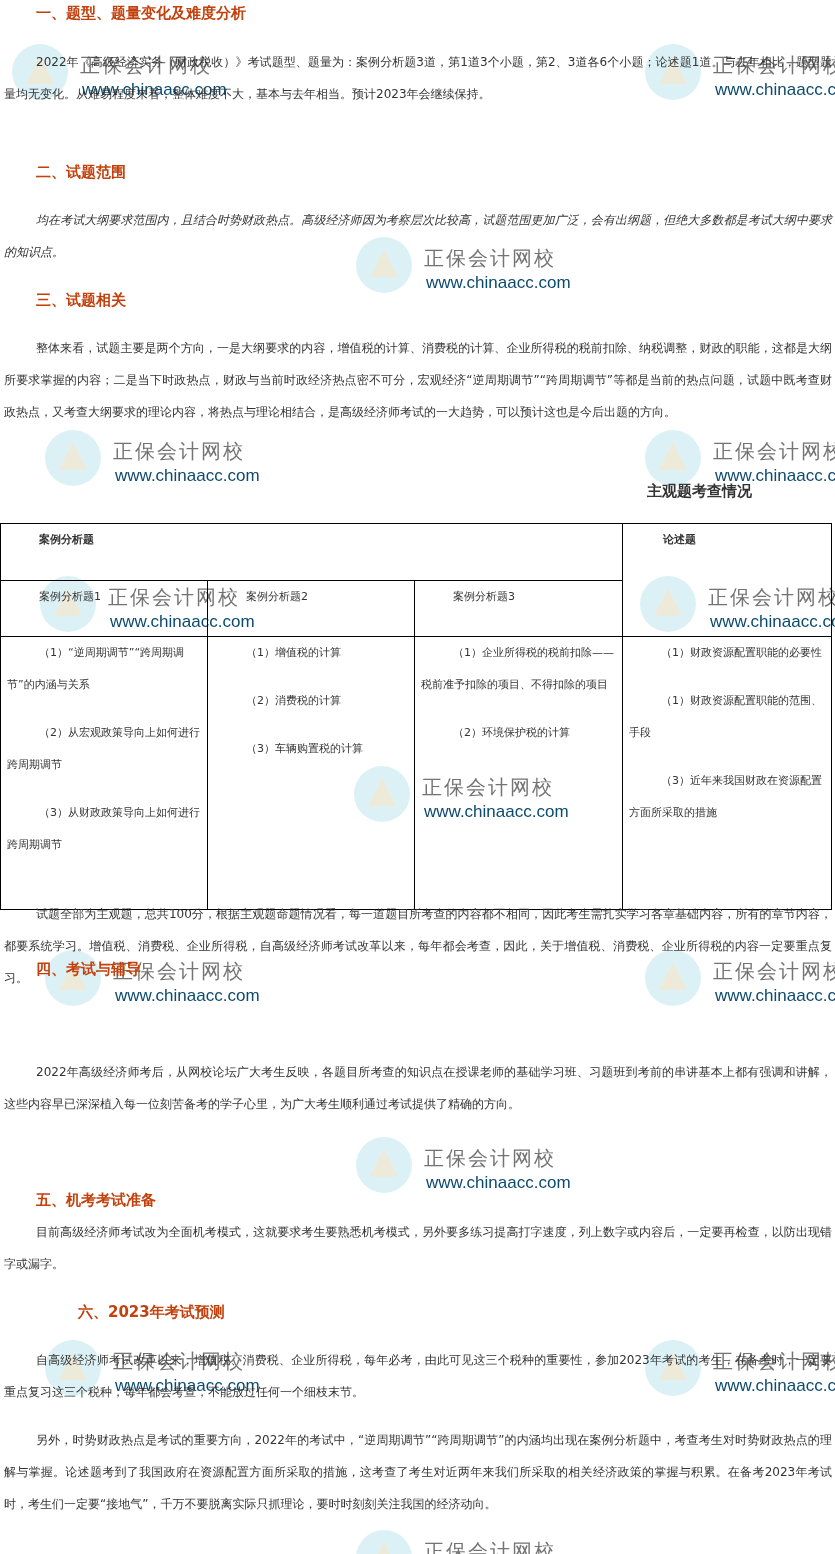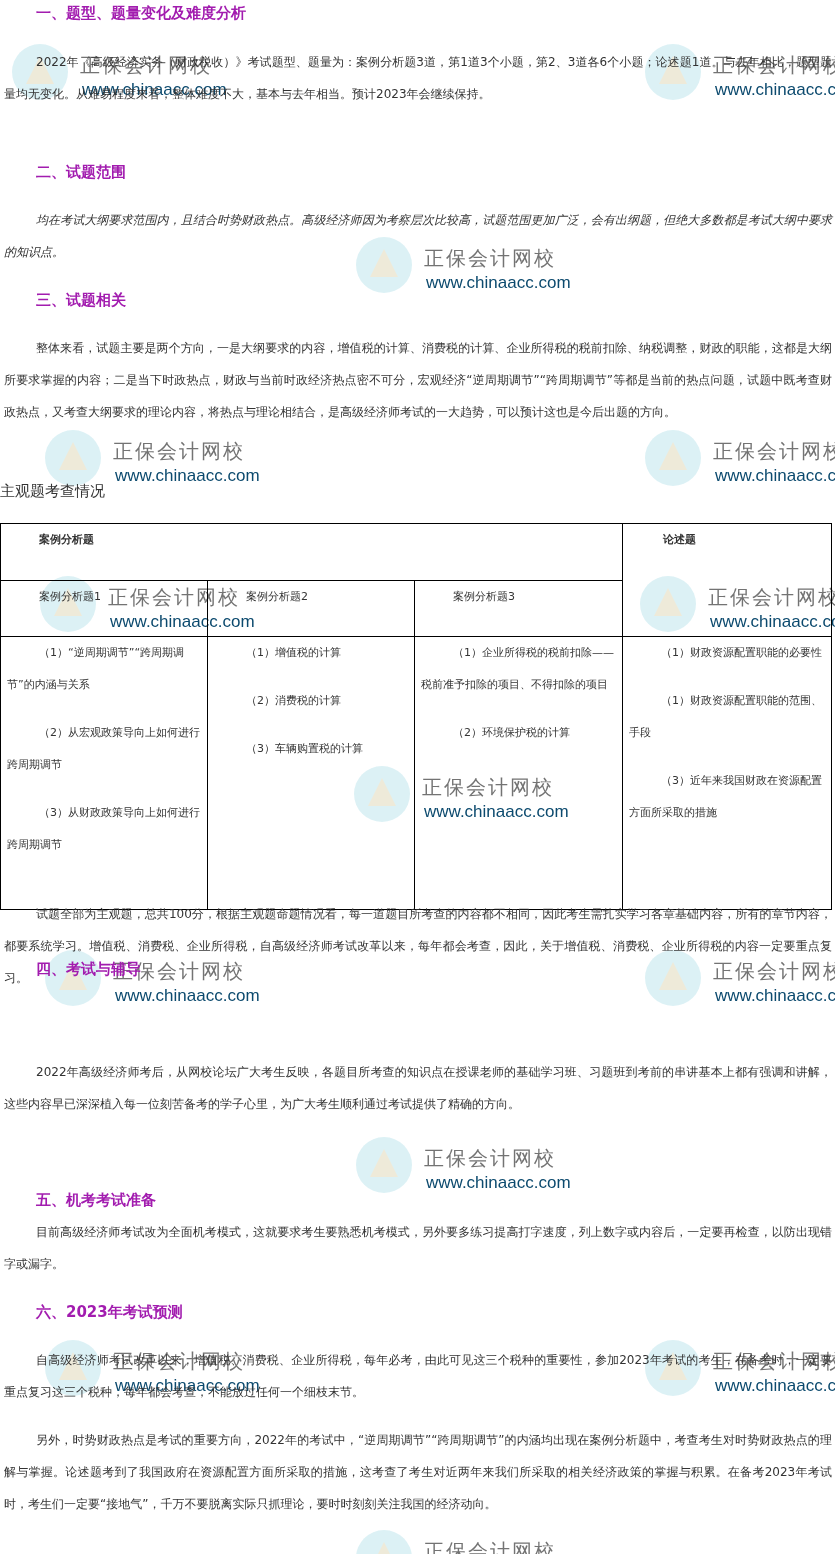--- a/index.html
+++ b/index.html
@@ -2,23 +2,23 @@
 <html><head>
 <meta charset="utf-8">
 <style>
   html, body { margin: 0; padding: 0; background: #ffffff; }
   body {
     width: 835px; height: 1554px; position: relative; overflow: hidden;
     font-family: "DejaVu Sans", "Liberation Sans", sans-serif;
     color: #333333; font-size: 15px;
   }
   .doc { position: absolute; left: 0; top: 0; width: 835px; }
-  .h { position: absolute; left: 36px; font-weight: bold; font-size: 15px; color: #a21caf; line-height: 20px; white-space: nowrap; }
+  .h { position: absolute; left: 36px; font-weight: bold; font-size: 15px; color: #c2410c; line-height: 20px; white-space: nowrap; }
   .p { position: absolute; left: 4px; width: 828px; font-size: 12px; line-height: 32px; text-indent: 32px; text-align: justify; color: #333; }
-  .caption { position: absolute; left: 0; width: 752px; text-align: left; top: 482px; font-weight: normal; font-size: 15px; color: #333; }
+  .caption { position: absolute; left: 0; width: 752px; text-align: right; top: 482px; font-weight: bold; font-size: 15px; color: #333; }
   table.grid {
     position: absolute; left: 0; top: 523px; width: 831px;
     border-collapse: collapse; table-layout: fixed;
     font-size: 11px; color: #333;
   }
   table.grid td { border: 1.5px solid #000; vertical-align: top; padding: 0 6px; }
   .th1 { height: 48px; font-weight: bold; padding-left: 38px !important; padding-top: 8px !important; }
   .th2 { height: 48px; font-weight: bold; padding-left: 40px !important; padding-top: 8px !important; }
   .sub { height: 47px; padding-top: 8px !important; }
   .sub.c1 { padding-left: 38px !important; }
@@ -175,17 +175,17 @@
     </table>
 
   <div class="p" style="top:898px;">试题全部为主观题，总共100分，根据主观题命题情况看，每一道题目所考查的内容都不相同，因此考生需扎实学习各章基础内容，所有的章节内容，都要系统学习。增值税、消费税、企业所得税，自高级经济师考试改革以来，每年都会考查，因此，关于增值税、消费税、企业所得税的内容一定要重点复习。</div>
 
   <div class="h" style="top:959px;">四、考试与辅导</div>
   <div class="p" style="top:1056px;">2022年高级经济师考后，从网校论坛广大考生反映，各题目所考查的知识点在授课老师的基础学习班、习题班到考前的串讲基本上都有强调和讲解，这些内容早已深深植入每一位刻苦备考的学子心里，为广大考生顺利通过考试提供了精确的方向。</div>
 
   <div class="h" style="top:1174px;margin-top:16px;">五、机考考试准备</div>
   <div class="p" style="top:1216px;">目前高级经济师考试改为全面机考模式，这就要求考生要熟悉机考模式，另外要多练习提高打字速度，列上数字或内容后，一定要再检查，以防出现错字或漏字。</div>
 
-  <div class="h" style="top:1302px;">六、2023年考试预测</div>
+  <div class="h" style="top:1302px;margin-left:42px;">六、2023年考试预测</div>
   <div class="p" style="top:1344px;">自高级经济师考试改革以来，增值税、消费税、企业所得税，每年必考，由此可见这三个税种的重要性，参加2023年考试的考生，在备考时，一定要重点复习这三个税种，每年都会考查，不能放过任何一个细枝末节。</div>
   <div class="p" style="top:1424px;">另外，时势财政热点是考试的重要方向，2022年的考试中，“逆周期调节”“跨周期调节”的内涵均出现在案例分析题中，考查考生对时势财政热点的理解与掌握。论述题考到了我国政府在资源配置方面所采取的措施，这考查了考生对近两年来我们所采取的相关经济政策的掌握与积累。在备考2023年考试时，考生们一定要“接地气”，千万不要脱离实际只抓理论，要时时刻刻关注我国的经济动向。</div>
 
 </div>
 
 </body></html>

